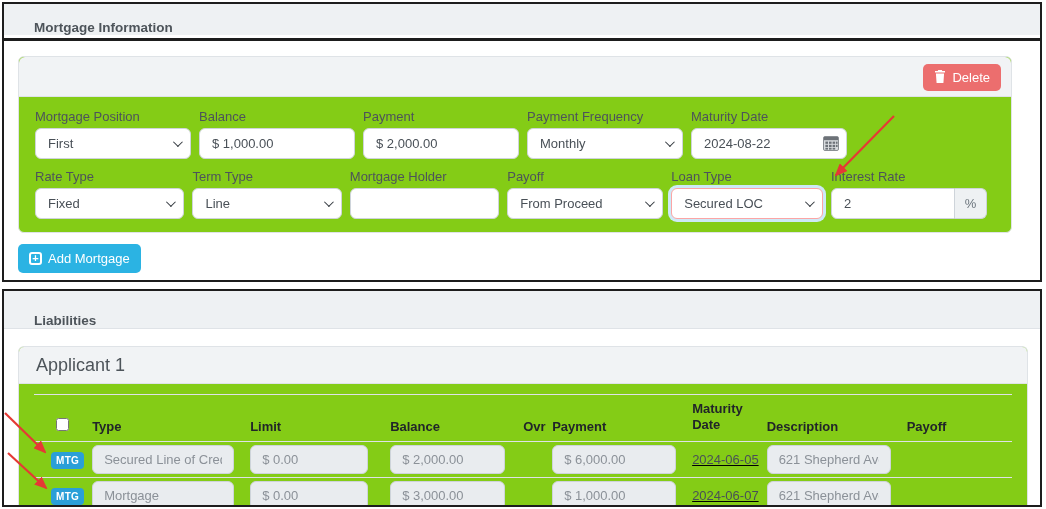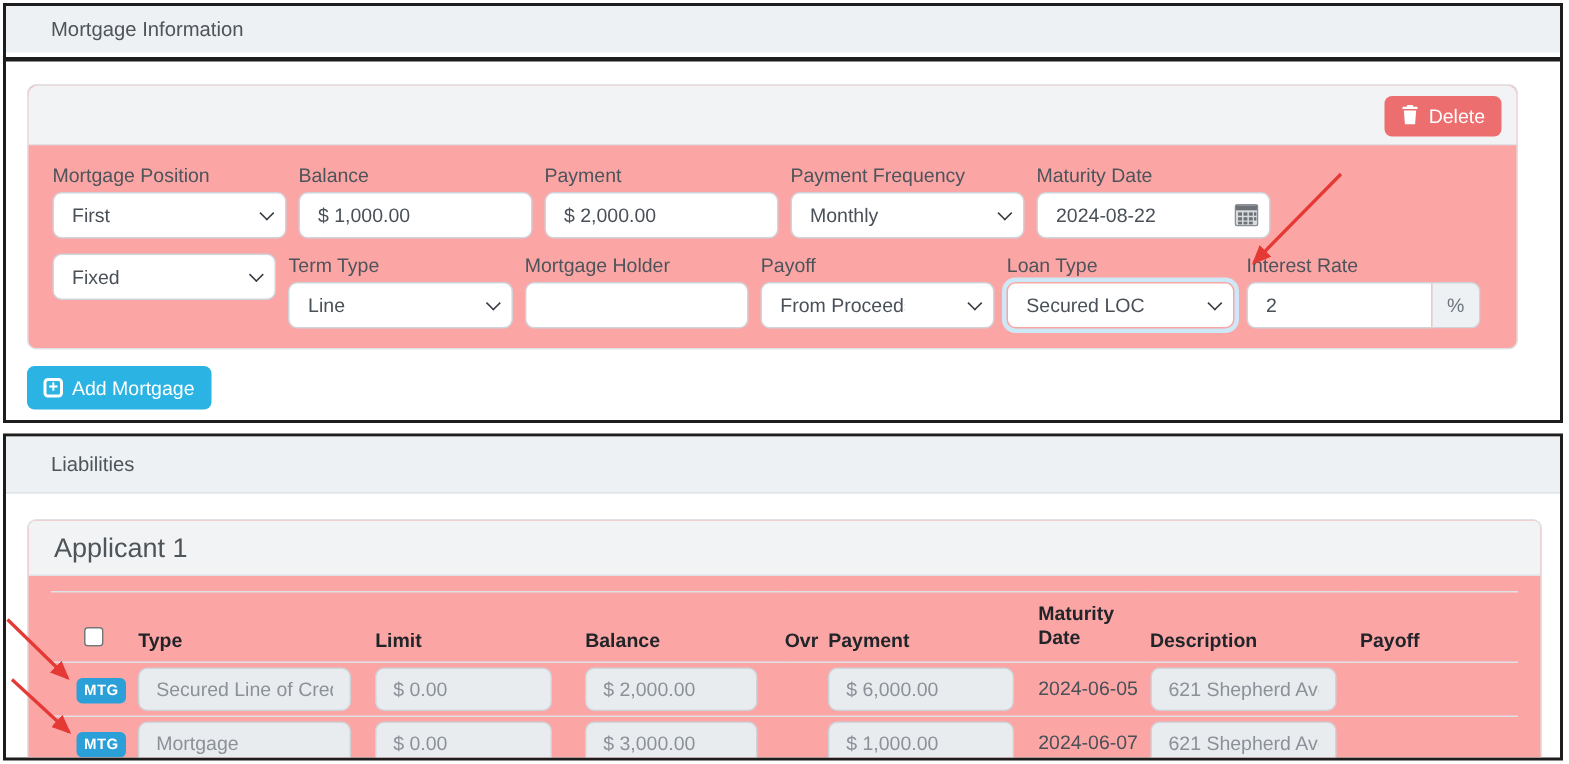--- a/index.html
+++ b/index.html
@@ -3,26 +3,26 @@
 <meta charset="utf-8">
 <style>
   * { box-sizing: border-box; margin: 0; padding: 0; }
   html,body { width:1046px; height:509px; background:#fff;
     font-family:"Liberation Sans", sans-serif; position:relative; overflow:hidden; }
 
   .outer-box { position:absolute; left:2px; width:1040px; border:2px solid #1d1d1d; background:#fff; }
   .box1 { top:2px; height:280px; }
   .box2 { top:289px; height:218px; overflow:hidden; }
 
-  .panel-head { height:31px; background:#eef1f3; display:flex; align-items:center;
-    padding-left:30px; font-size:13.5px; color:#4d545a; }
+  .panel-head { height:31px; background:#eef1f3; display:flex; align-items:flex-end;
+    padding-left:30px; font-size:13.5px; color:#4d545a;font-weight:bold; }
   .box2 .panel-head { height:38px; border-bottom:1px solid #dfe3e7; }
   .dark-rule { height:3px; background:#1d1d1d; margin-top:3px; }
 
-  .card { position:absolute; background:#fca5a5; border:1px solid #dfe3e7; border-radius:6px; }
+  .card { position:absolute; background:#84cc16; border:1px solid #dfe3e7; border-radius:6px; }
   .card1 { left:14px; top:52px; width:994px; height:177px; }
   .card-head { height:40px; background:#f1f3f5; border-bottom:1px solid #dfe3e7;
     border-radius:6px 6px 0 0; position:relative; }
   .card-body { padding:12px 16px; }
 
   .btn { display:inline-flex; align-items:center; gap:6px; border:none; border-radius:5px;
     color:#fff; font-size:13px; font-family:"Liberation Sans", sans-serif; cursor:pointer; }
   .btn-delete { position:absolute; right:10px; top:7px; height:27px; padding:0 11px; background:#ec6e6e; }
   .btn-add { position:absolute; left:14px; top:240px; height:29px; padding:0 11px; background:#2bb3e3; }
   .plus-ic { width:13px; height:13px; border:2px solid #fff; border-radius:3px; display:inline-flex;
@@ -50,21 +50,21 @@
 
   .card2 { left:14px; top:55px; width:1010px; height:159px; border-bottom:none;
     border-radius:6px 6px 0 0; overflow:hidden; }
   .card-head2 { height:37px; background:#f1f3f5; border-bottom:1px solid #dfe3e7;
     display:flex; align-items:center; padding-left:17px; font-size:18px; color:#4d545a; }
   .card-body2 { padding:10px 15px 0 15px; }
 
   table.liab { width:100%; border-collapse:collapse; border-top:1px solid #dee2e6; }
   table.liab th { font-size:13px; font-weight:700; color:#212529; text-align:left;
     vertical-align:bottom; padding:6px 4px 7px 4px; border-bottom:1px solid #dee2e6; }
-  table.liab td { padding:3px 4px; border-bottom:1px solid #dee2e6; vertical-align:middle; height:35px; }
+  table.liab td { padding:3px 4px; border-bottom:1px solid #dee2e6; vertical-align:middle; height:35px;text-decoration:underline; }
   th.th-maturity { width:74px; line-height:1.25; }
   .dinput { height:29px; width:calc(100% - 8px); background:#e9ecef; border:1px solid #ced4da;
     border-radius:6px; color:#8b9198; font-size:13px; padding:0 11px; overflow:hidden;
     white-space:nowrap; font-family:"Liberation Sans", sans-serif; }
   .badge-mtg { display:inline-block; margin-left:13px; background:#2a9fd8; color:#fff;
     font-size:10px; font-weight:700; padding:3px 5px; border-radius:4px; letter-spacing:.3px; }
   .hd-check { margin-left:18px; width:13px; height:13px; }
   .mat-text { font-size:13px; color:#495057; white-space:nowrap; }
 
   svg.overlay { position:absolute; left:0; top:0; pointer-events:none; z-index:50; }
@@ -130,20 +130,21 @@
                   <rect x="2.4" y="11.8" width="2.6" height="1.8"></rect>
                   <rect x="6" y="11.8" width="2.6" height="1.8"></rect>
                   <rect x="9.6" y="11.8" width="2.6" height="1.8"></rect>
                 </g>
               </svg></span>
         </div>
       </div>
 
       <div class="frow">
         <div class="field">
+          <div class="flabel">Rate Type</div>
           <div class="control select">
             <span class="sel-val">Fixed</span>
             <span class="chev"></span>
           </div>
         </div>
         <div class="field">
           <div class="flabel">Term Type</div>
           <div class="control select">
             <span class="sel-val">Line</span>
             <span class="chev"></span>

